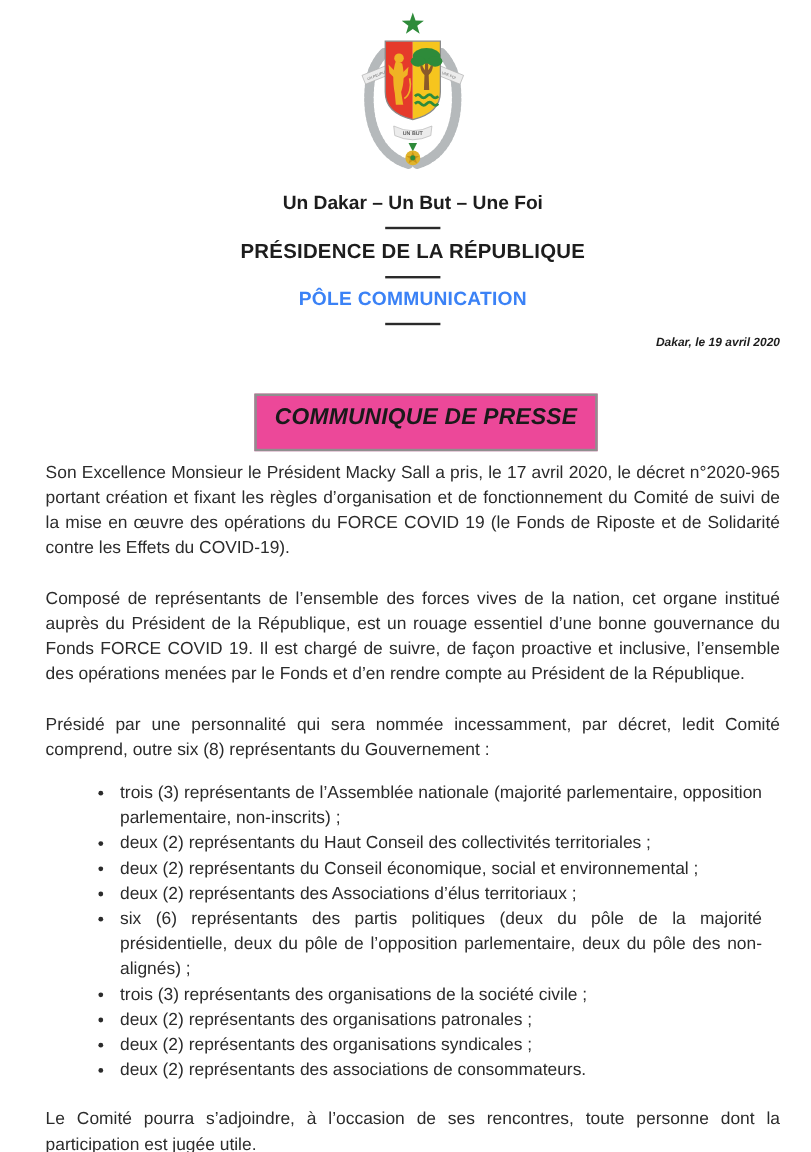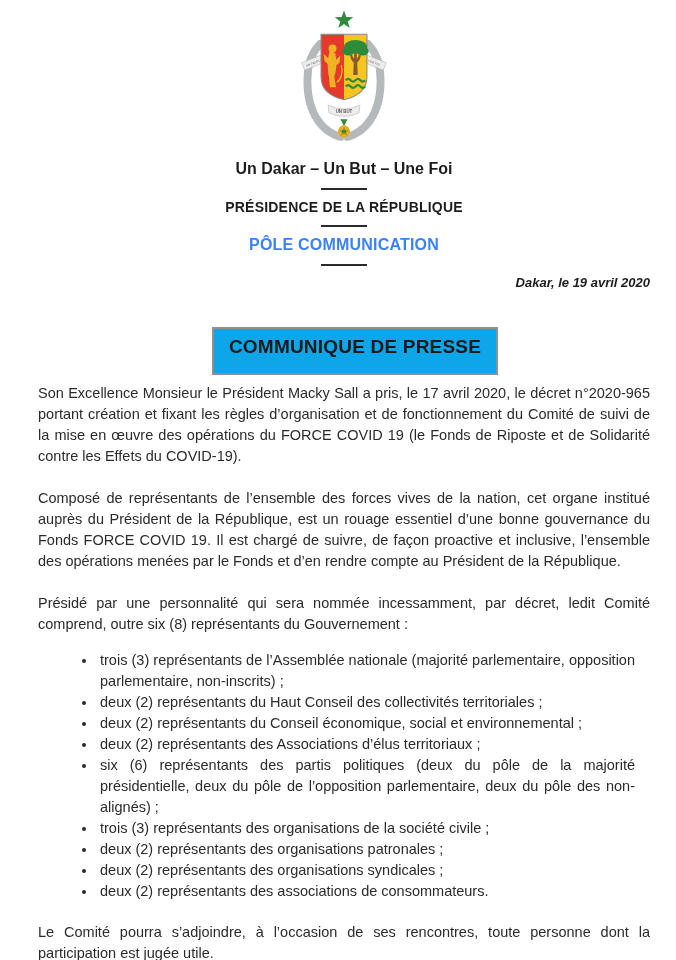--- a/index.html
+++ b/index.html
@@ -22,36 +22,37 @@
     letter-spacing:.3px;margin-top:11px;
   }
   .motto{
     font-size:16px;font-weight:bold;color:#1d1d1d;
     margin-top:5px;
   }
   .rule{
     width:46px;height:0;border-top:2px solid #2a2a2a;
     margin:10px auto 9px auto;
   }
-  .institution{font-size:14px;font-weight:bold;color:#1d1d1d;letter-spacing:.2px;}
+  .institution{font-size:17px;font-weight:bold;color:#1d1d1d;letter-spacing:.2px;}
   .department{font-size:16px;font-weight:bold;color:#3b82f6;letter-spacing:.2px;}
   .dateline{
     text-align:right;
-    font-size:13px;font-weight:bold;font-style:italic;color:#1d1d1d;
+    font-size:10px;font-weight:bold;font-style:italic;color:#1d1d1d;
     margin-top:8px;
   }
   .title-box{
     box-sizing:border-box;
     width:286px;
     margin:37px auto 0 auto;
     position:relative;left:11px;
     border:2px solid #8f8f8f;
     padding:7px 8px 15px 8px;
     text-align:center;
-    background:#0ea5e9;
+    background:#ec4899;
+    font-style:italic;
   }
   .title-box .title-text{
     font-size:19px;font-weight:bold;color:#1a1a1a;letter-spacing:.2px;
   }
   .body-text{font-size:14.5px;line-height:21px;color:#2b2b2b;}
   p.para{margin:21px 0 0 0;text-align:justify;}
   p.para.first{margin-top:8px;}
   ul.composition{
     margin:15px;padding:0 0 0 44px;
     list-style:disc outside;

